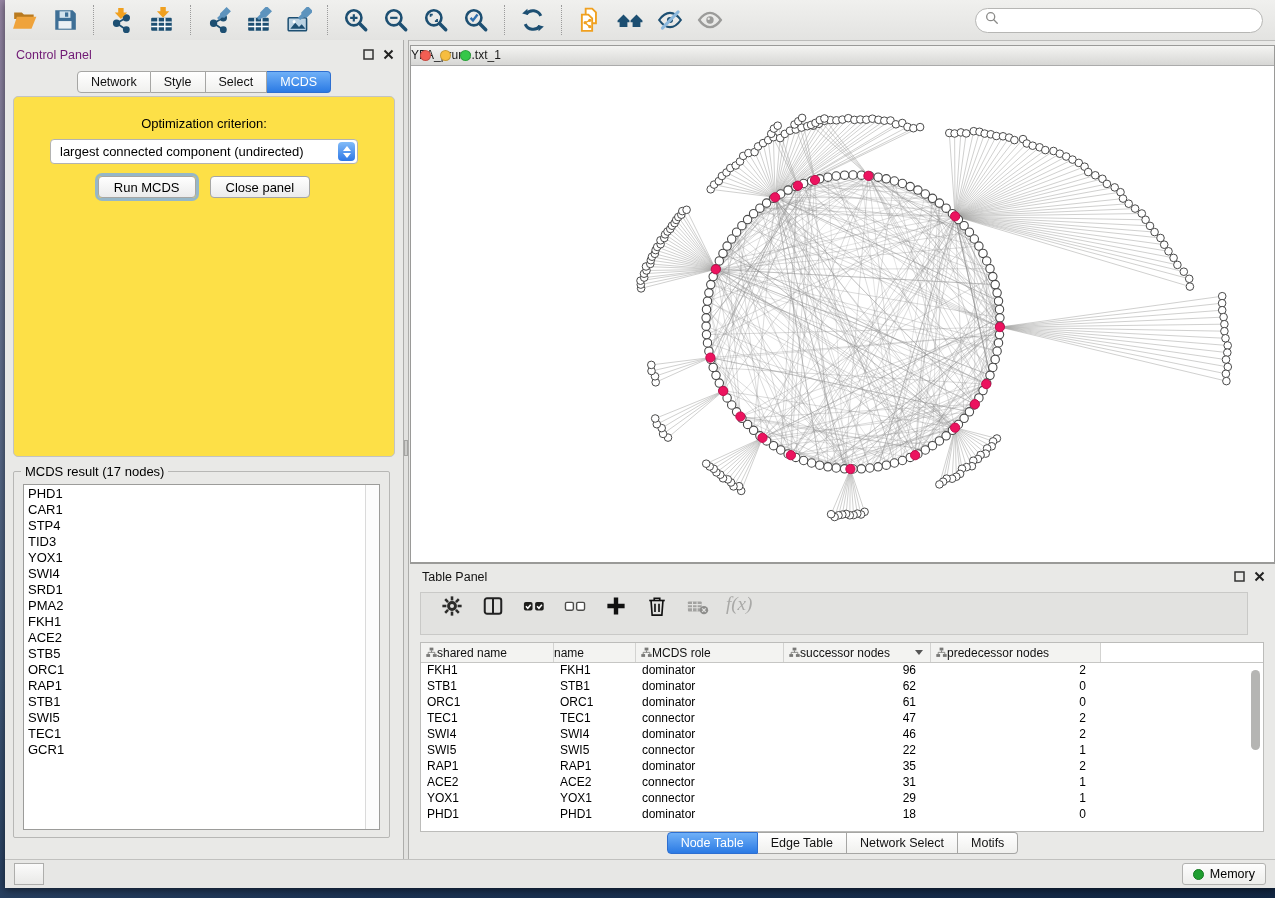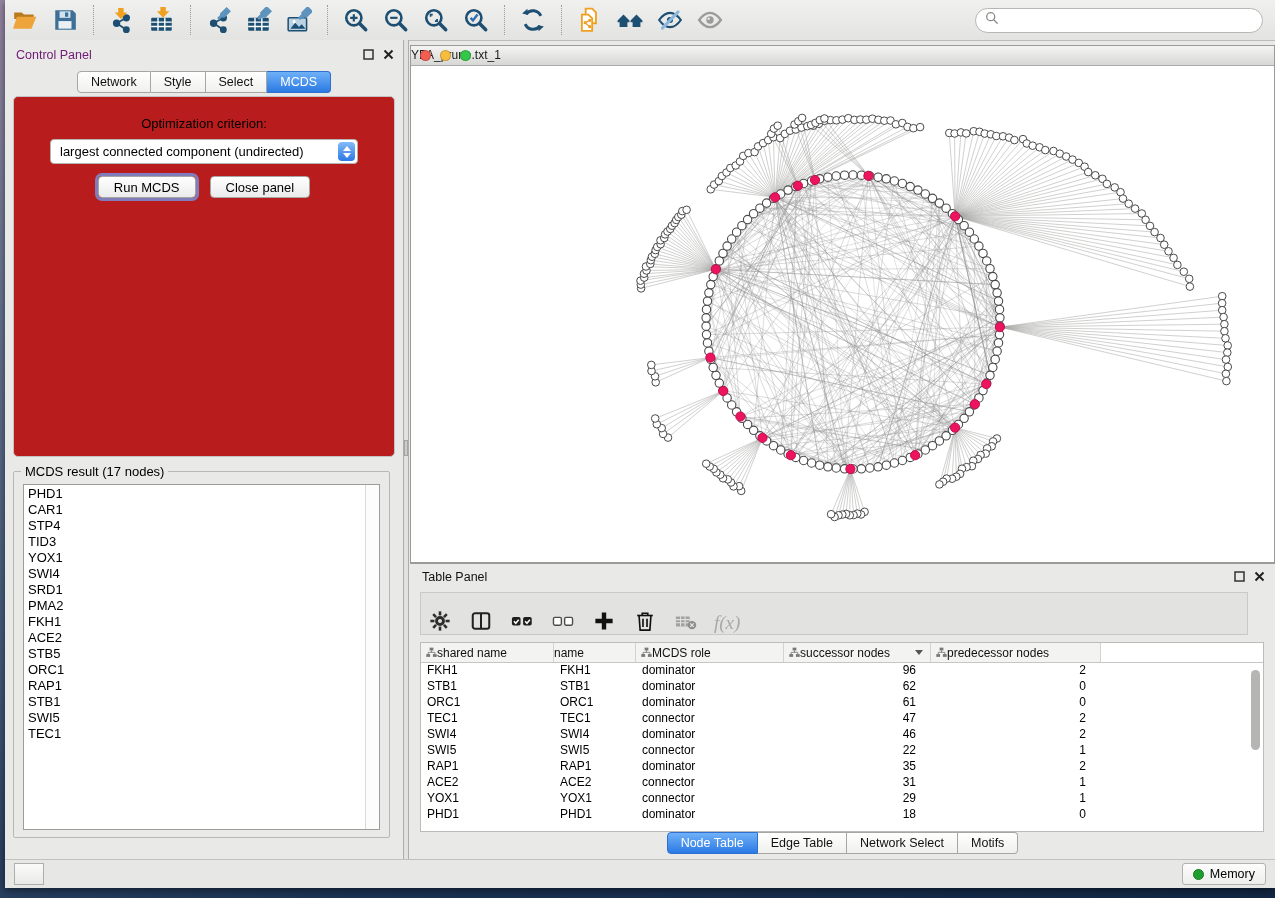--- a/index.html
+++ b/index.html
@@ -24,21 +24,21 @@
   .control-panel{position:absolute;left:0;top:0;width:398px;height:820px;background:#e9e9e7;}
   .cp-title{position:absolute;left:11px;top:8px;font-size:12.5px;color:#701a75;}
   .win-ctrls{position:absolute;right:9px;top:9px;display:flex;gap:9px;align-items:center;}
   .win-ctrls svg{width:11px;height:11px;display:block;}
   .cp-tabs{position:absolute;left:0;right:0;top:31px;display:flex;justify-content:center;}
   .tab{height:20px;line-height:20px;padding:0 13px;font-size:12.5px;color:#111;cursor:default;
     background:linear-gradient(#ffffff,#f0f0ee);border:1px solid #a6a6a4;border-left:none;}
   .tab:first-child{border-left:1px solid #a6a6a4;border-radius:4px 0 0 4px;}
   .tab:last-child{border-radius:0 4px 4px 0;}
   .tab.sel{background:linear-gradient(#6fb0f7,#2b7ae4);border-color:#2e6fd0;color:#fff;}
-  .cp-box{position:absolute;left:8px;right:8px;top:56px;height:359px;background:#b91c1c;
+  .cp-box{position:absolute;left:8px;right:8px;top:56px;height:359px;background:#fde047;
     border:1px solid #c3c3c1;border-radius:5px;}
   .opt-label{position:absolute;top:19px;width:100%;text-align:center;font-size:13px;color:#000;}
   .combo{position:absolute;left:36px;right:36px;top:42px;height:23px;background:#fff;border:1px solid #b3b3b1;
     border-radius:4px;display:flex;align-items:center;}
   .combo-text{flex:1;font-size:13px;padding-left:9px;white-space:nowrap;overflow:hidden;}
   .combo-stepper{width:17px;height:19px;margin-right:2px;border-radius:4px;flex:none;
     background:linear-gradient(#82bbf8,#2e78e6);display:flex;flex-direction:column;align-items:center;justify-content:center;gap:2px;}
   .combo-stepper i{width:0;height:0;border-left:4px solid transparent;border-right:4px solid transparent;display:block;}
   .combo-stepper i.up{border-bottom:5px solid #fff;}
   .combo-stepper i.dn{border-top:5px solid #fff;}
@@ -68,21 +68,21 @@
   .light{width:11px;height:11px;border-radius:50%;border:1px solid rgba(0,0,0,.18);box-sizing:border-box;}
   .net-title{text-align:left;font-size:12px;line-height:18px;color:#1a1a1a;}
   .net-canvas{position:absolute;left:0;right:0;top:19px;bottom:0;overflow:hidden;}
   .net-canvas svg{display:block;}
   .h-handle{position:absolute;left:50%;margin-left:-8px;top:524px;width:16px;height:7px;background:#d4d4d2;border:1px solid #aeaeac;box-sizing:border-box;}
 
   
   .table-panel{position:absolute;left:1px;right:0;top:523px;height:297px;background:#e9e9e7;border-top:1px solid #9a9a98;box-sizing:border-box;}
   .tp-title{position:absolute;left:12px;top:6px;font-size:12.5px;color:#111;}
   .tp-toolbar{position:absolute;left:10px;right:27px;top:28px;height:43px;background:#e2e2e0;
-    border:1px solid #c9c9c7;display:flex;align-items:flex-end;padding-left:6px;box-sizing:border-box;gap:15px;}
+    border:1px solid #c9c9c7;display:flex;align-items:flex-start;padding-left:18px;box-sizing:border-box;gap:15px;}
   .tico{width:26px;height:26px;display:flex;align-items:center;justify-content:center;}
   .tico svg{width:22px;height:22px;display:block;}
   .fx{font-family:"Liberation Serif",serif;font-style:italic;font-size:19px;color:#a9a9a7;}
   .tbl{position:absolute;left:10px;right:11px;top:78px;bottom:28px;background:#fff;border:1px solid #bcbcba;box-sizing:border-box;}
   .tbl-head{display:flex;height:19px;background:#f3f3f1;border-bottom:1px solid #c6c6c4;font-size:12px;color:#111;}
   .th{display:flex;align-items:center;border-right:1px solid #d3d3d1;box-sizing:border-box;flex:none;}
   .th .tree{width:11px;height:11px;margin-left:5px;flex:none;}
   .th .lbl{flex:1;text-align:left;white-space:nowrap;overflow:hidden;}
   .th .chev{width:0;height:0;border-left:4px solid transparent;border-right:4px solid transparent;border-top:5px solid #555;margin-right:7px;flex:none;}
   .th.fill{flex:1;background:#fff;border-right:none;}
@@ -345,20 +345,21 @@
               <div class="li">SRD1</div>
               <div class="li">PMA2</div>
               <div class="li">FKH1</div>
               <div class="li">ACE2</div>
               <div class="li">STB5</div>
               <div class="li">ORC1</div>
               <div class="li">RAP1</div>
               <div class="li">STB1</div>
               <div class="li">SWI5</div>
               <div class="li">TEC1</div>
+              <div class="li">GCR1</div>
             </div>
           <div class="lb-scroll"></div>
         </div>
       </fieldset>
     </div>
 
     <div class="v-divider">
       <div class="v-handle"></div>
     </div>
 

